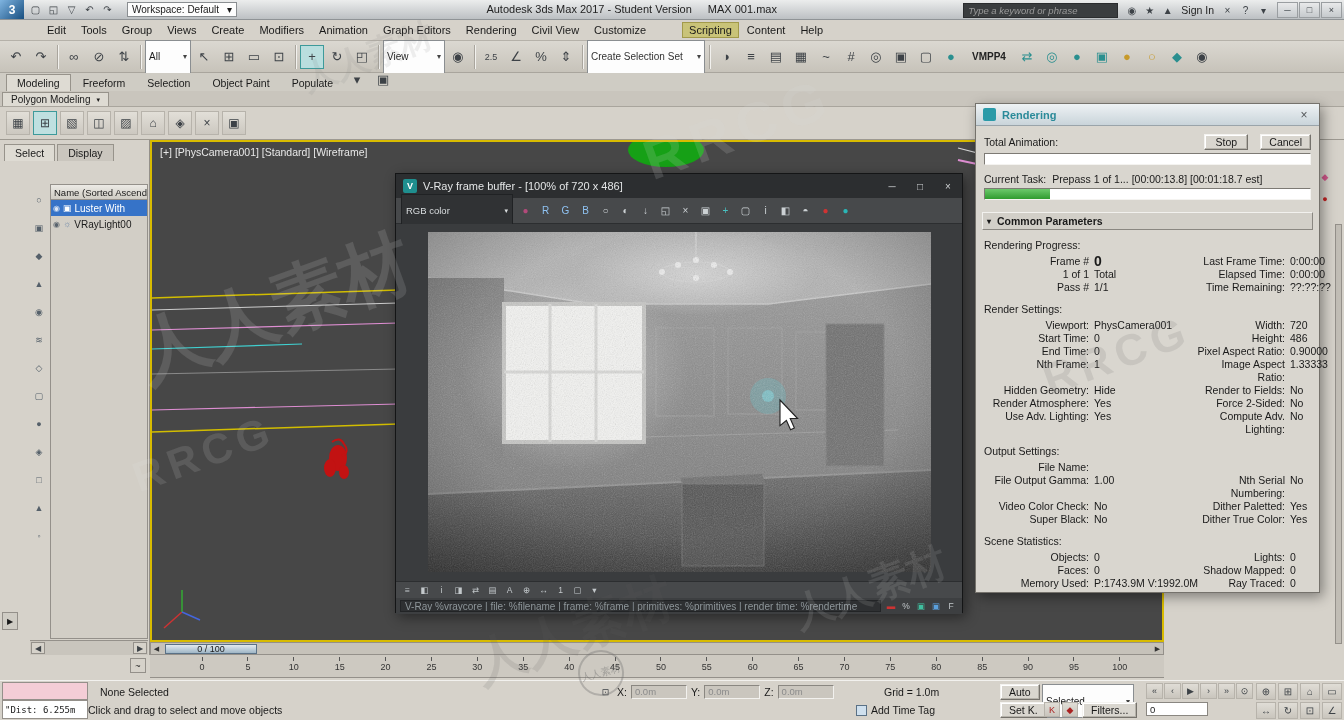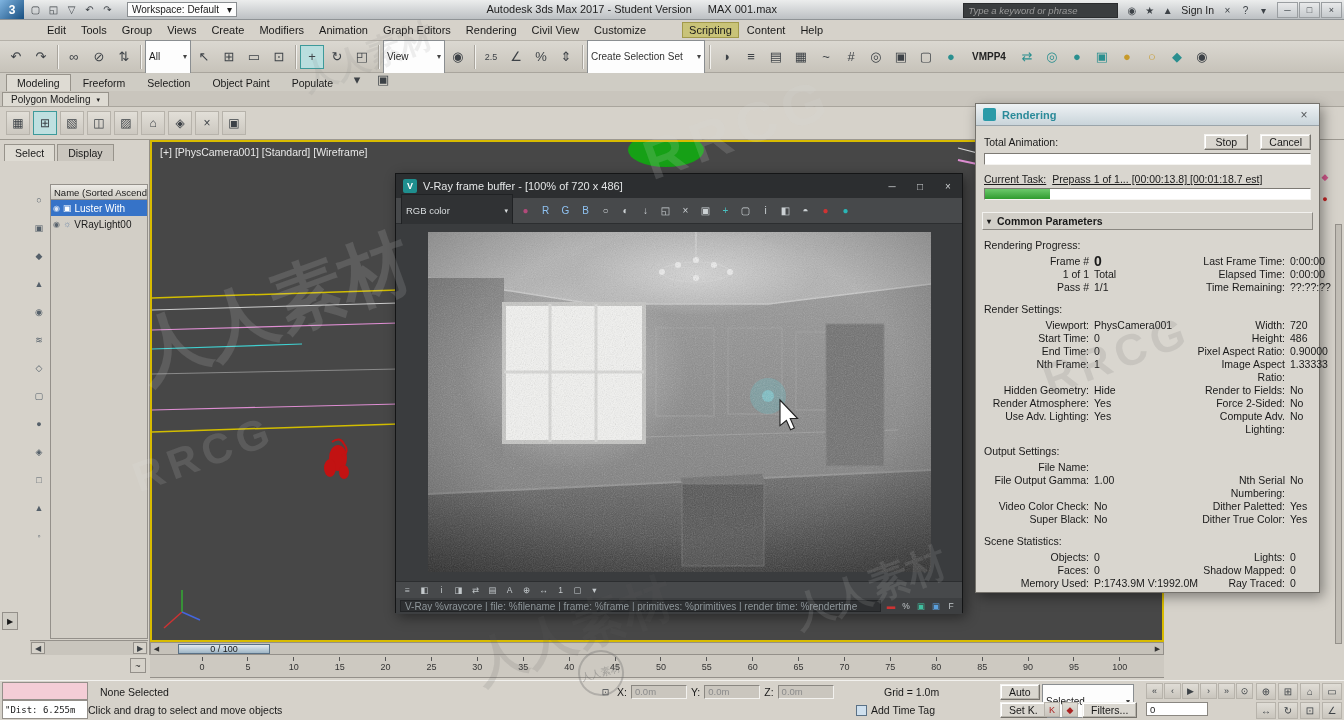--- a/index.html
+++ b/index.html
@@ -92,21 +92,21 @@
   .cp-tabs{display:flex;gap:2px;padding:2px;}
   .cp-tabs .icon{width:18px;height:16px;font-size:10px;}
   .cp-minis{position:absolute;right:12px;top:30px;display:flex;flex-direction:column;gap:8px;}
   .cp-minis .icon{width:14px;height:14px;font-size:9px;}
   .cp-scroll{position:absolute;right:2px;top:84px;width:7px;height:420px;background:#c1bdb5;border:1px solid #94908a;}
 
   
   .timeslider{position:absolute;left:150px;top:642px;width:1014px;height:13px;background:#c6c2ba;border:1px solid #94908a;
               display:flex;align-items:center;}
   .ts-arrow{width:11px;height:11px;font-size:7px;display:flex;align-items:center;justify-content:center;color:#333;flex:none;}
-  .ts-handle{margin-left:16px;width:92px;height:10px;background:linear-gradient(#e2e9ef,#9fb6c6);border:1px solid #5a7186;
+  .ts-handle{margin-left:3px;width:92px;height:10px;background:linear-gradient(#e2e9ef,#9fb6c6);border:1px solid #5a7186;
              font-size:9px;display:flex;align-items:center;justify-content:center;flex:none;}
   .ts-spacer{flex:1;}
   .ruler{position:absolute;left:150px;top:655px;width:1014px;height:23px;background:#cdc9c1;border-bottom:1px solid #94908a;
          display:flex;justify-content:space-between;padding:0 44px 0 52px;}
   .tick{display:flex;flex-direction:column;align-items:center;width:0;}
   .tickline{width:1px;height:4px;background:#555;margin-top:2px;}
   .ticknum{font-size:9px;color:#333;margin-top:1px;}
   .ruler-btn{position:absolute;left:130px;top:658px;width:16px;height:15px;font-size:9px;display:flex;align-items:center;
              justify-content:center;border:1px solid #94908a;background:#d6d2ca;z-index:2;}
 
@@ -162,21 +162,21 @@
        box-shadow:3px 4px 12px rgba(0,0,0,.4);z-index:6;}
   .dlg-title{height:22px;background:linear-gradient(#eef2f4,#c9d4da);display:flex;align-items:center;gap:6px;padding:0 7px;
              border-bottom:1px solid #9aa4aa;}
   .dlg-title-text{color:#2a8a99;font-weight:bold;font-size:11px;}
   .dlg-ico{width:13px;height:13px;background:#2a9aa8;border-radius:2px;flex:none;}
   .dlg-close{margin-left:auto;color:#55585a;font-size:12px;width:16px;text-align:center;}
   .dlg-row1{display:flex;align-items:center;margin:8px 8px 2px;font-size:10.5px;}
   .dlg-row1 .btns{margin-left:auto;display:flex;gap:12px;}
   .pbar{height:12px;margin:3px 8px;background:#fff;border:1px solid;border-color:#7d7a74 #f4f3f0 #f4f3f0 #7d7a74;}
   .pfill{width:20%;height:100%;background:linear-gradient(#6cc96c,#2f9b2f);}
-  .dlg-task{margin:8px 8px 2px;font-size:10.5px;display:flex;gap:6px;white-space:nowrap;overflow:hidden;text-decoration:underline;}
+  .dlg-task{margin:8px 8px 2px;font-size:10.5px;display:flex;gap:6px;white-space:nowrap;overflow:hidden;}
   .dlg-rollout{margin:12px 6px 2px;padding:2px 4px;font-size:10.5px;font-weight:bold;background:#d2cfc8;border:1px solid;
                border-color:#f2f1ee #8a8781 #8a8781 #f2f1ee;display:flex;gap:6px;align-items:center;}
   .dlg-rollout .tri{font-size:8px;}
   #dlg-sections{padding:0 6px;}
   .dlg-sec-h{font-size:10.5px;margin:9px 0 4px 2px;}
   .dlg-row{display:grid;grid-template-columns:112px 98px 98px 1fr;font-size:10.5px;line-height:13px;}
   .c-ll,.c-rl{text-align:right;padding-right:5px;}
   .c-lv,.c-rv{text-align:left;white-space:nowrap;}
   .c-lv.big{font-size:14px;font-weight:bold;line-height:13px;}
 

